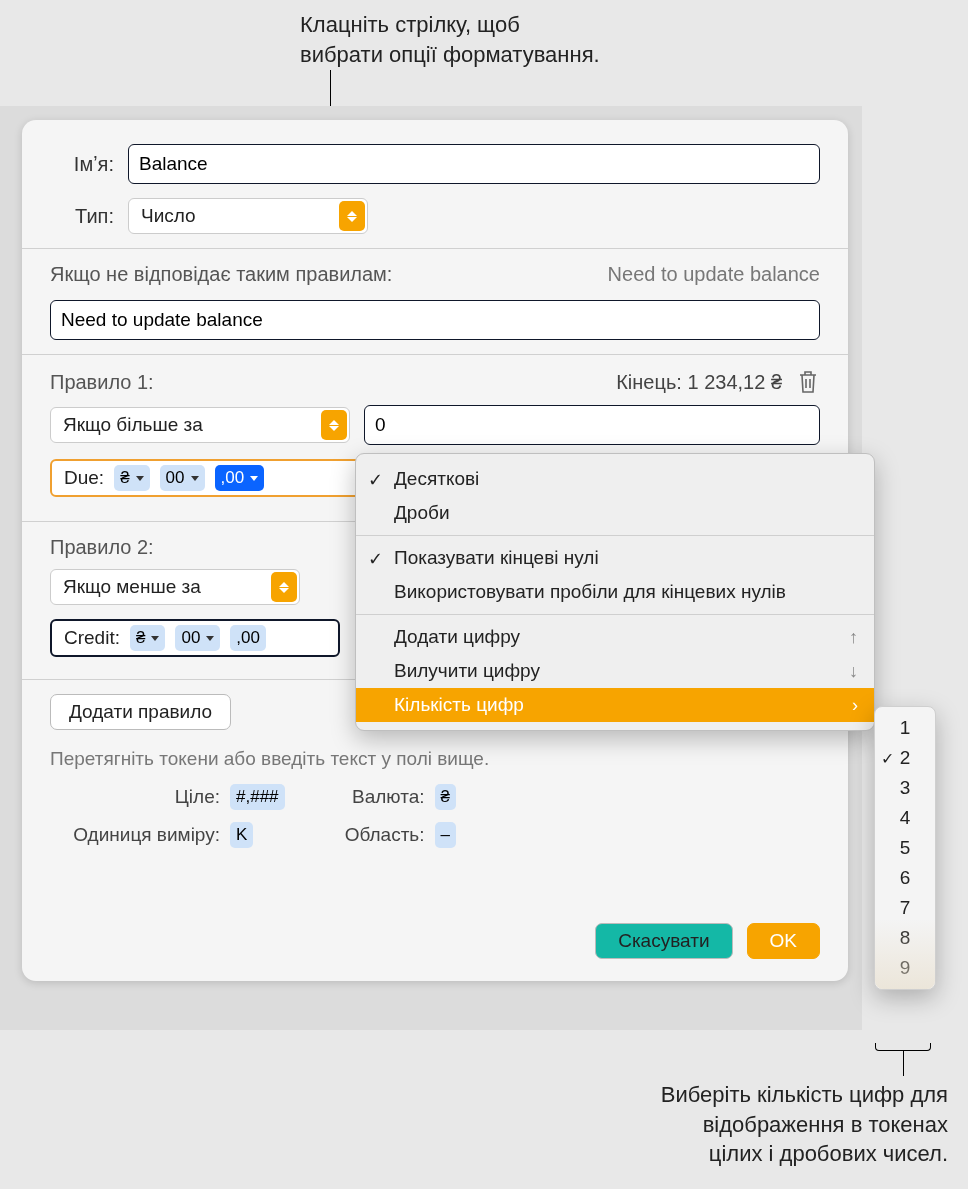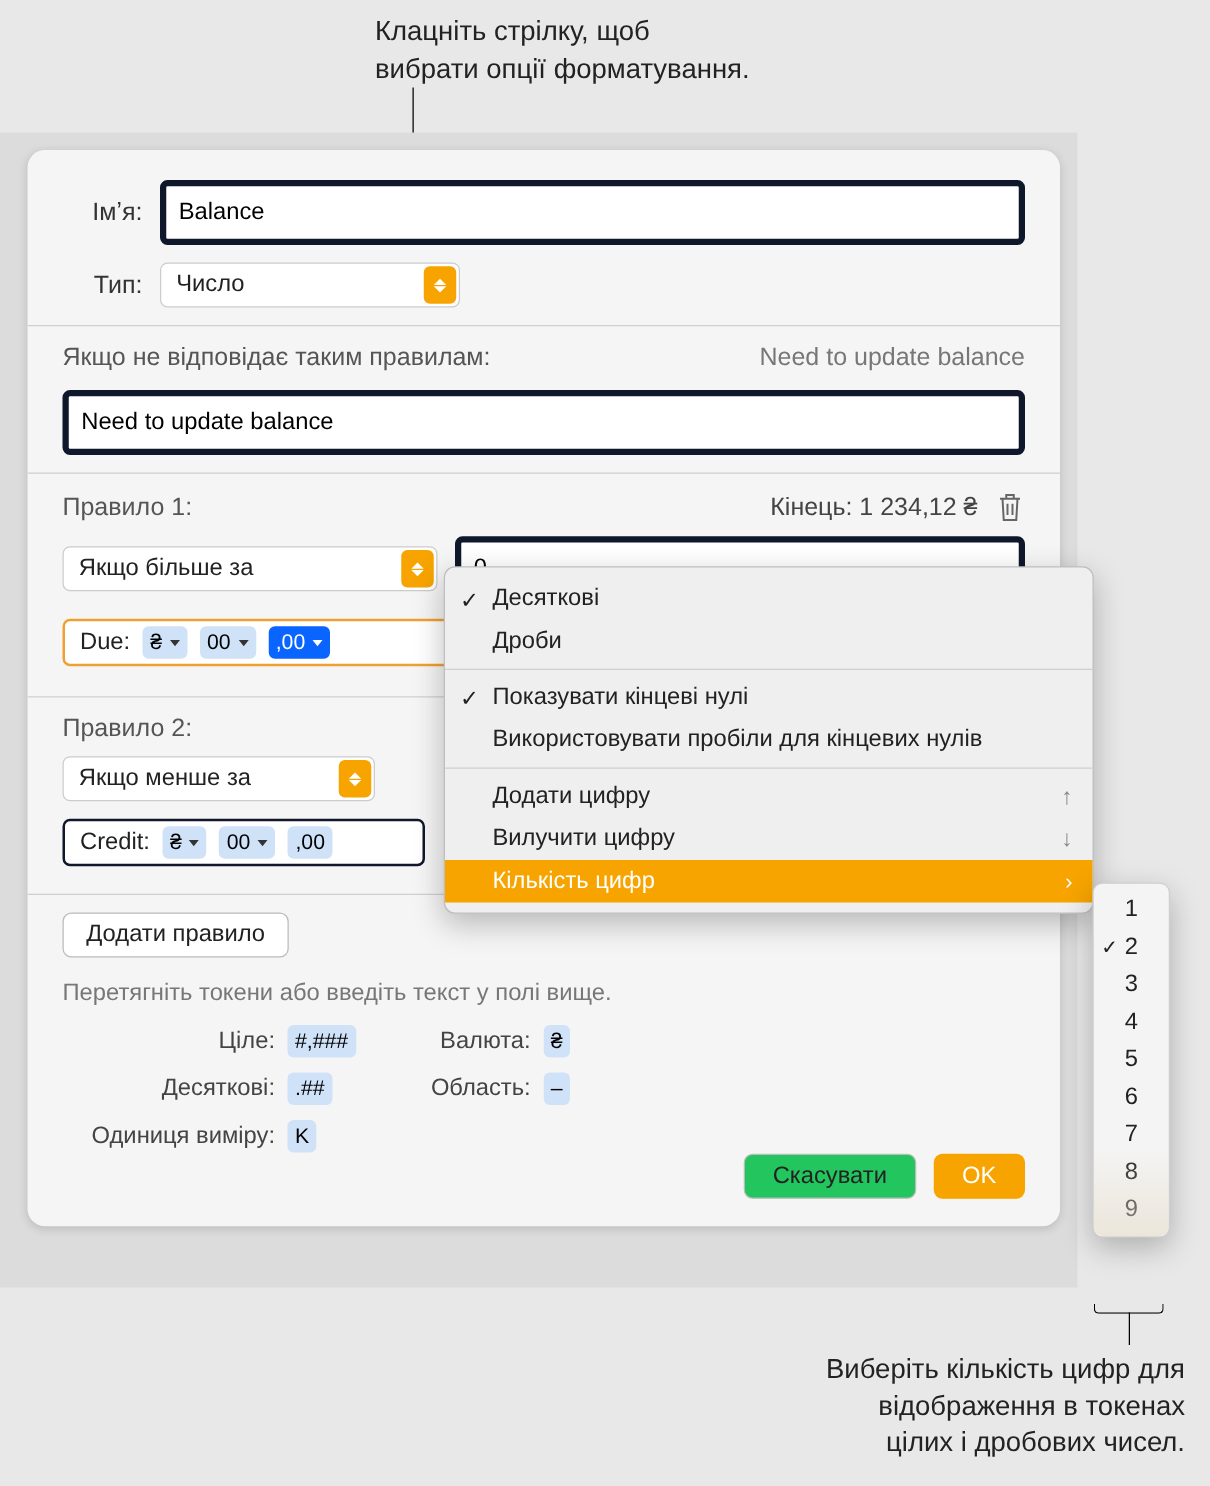--- a/index.html
+++ b/index.html
@@ -71,23 +71,23 @@
     padding: 24px 28px;
   }
 
   .row { display: flex; align-items: center; gap: 14px; margin-bottom: 14px; }
   .lbl { font-size: 20px; color: #333; text-align: right; }
   .name-lbl { width: 64px; }
   .type-lbl { width: 64px; }
 
   input.text {
     flex: 1;
-    height: 52px;
+    height: 40px;
     background: #fff;
-    border: 5px solid #0f172a;
+    border: 1px solid #0f172a;
     border-radius: 6px;
     padding: 0 10px;
     font-size: 19px;
   }
 
   .dropdown {
     display: inline-flex;
     align-items: center;
     height: 36px;
     background: #fff;
@@ -173,21 +173,21 @@
   .token-grid { display:flex; }
   .token-col { display:flex; flex-direction:column; gap:12px; }
   .tg-row { display:flex; align-items:center; gap:10px; }
   .tg-lbl { width:170px; text-align:right; font-size:19px; color:#444; }
   .tg-col2 .tg-lbl { width:140px; }
 
   .footer { position:absolute; bottom:22px; right:28px; display:flex; gap:14px; }
   .btn {
     height:36px; padding:0 22px;
     border-radius:7px; border:1px solid #bbb;
-    background:#22c55e; font-size:19px;
+    background:#14b8a6; font-size:19px;
     display:inline-flex; align-items:center;
   }
   .btn.primary { background:#f7a400; border-color:#f7a400; color:#fff; }
 
   
   .popover {
     position:absolute;
     left: 355px; top: 453px;
     width: 520px;
     background:#efefef;
@@ -345,24 +345,20 @@
 
   <div class="drag-hint">Перетягніть токени або введіть текст у полі вище.</div>
 
   <div class="token-grid">
     <div class="token-col">
       <div class="tg-row">
           <div class="tg-lbl">Ціле:</div>
         <span class="chip">#,###</span>
         </div>
       <div class="tg-row">
-          <div class="tg-lbl">Десяткові:</div>
-        <span class="chip">.##</span>
-        </div>
-      <div class="tg-row">
           <div class="tg-lbl">Одиниця виміру:</div>
         <span class="chip">K</span>
         </div>
     </div>
     <div class="token-col tg-col2">
       <div class="tg-row">
           <div class="tg-lbl">Валюта:</div>
         <span class="chip">₴</span>
         </div>
       <div class="tg-row">

